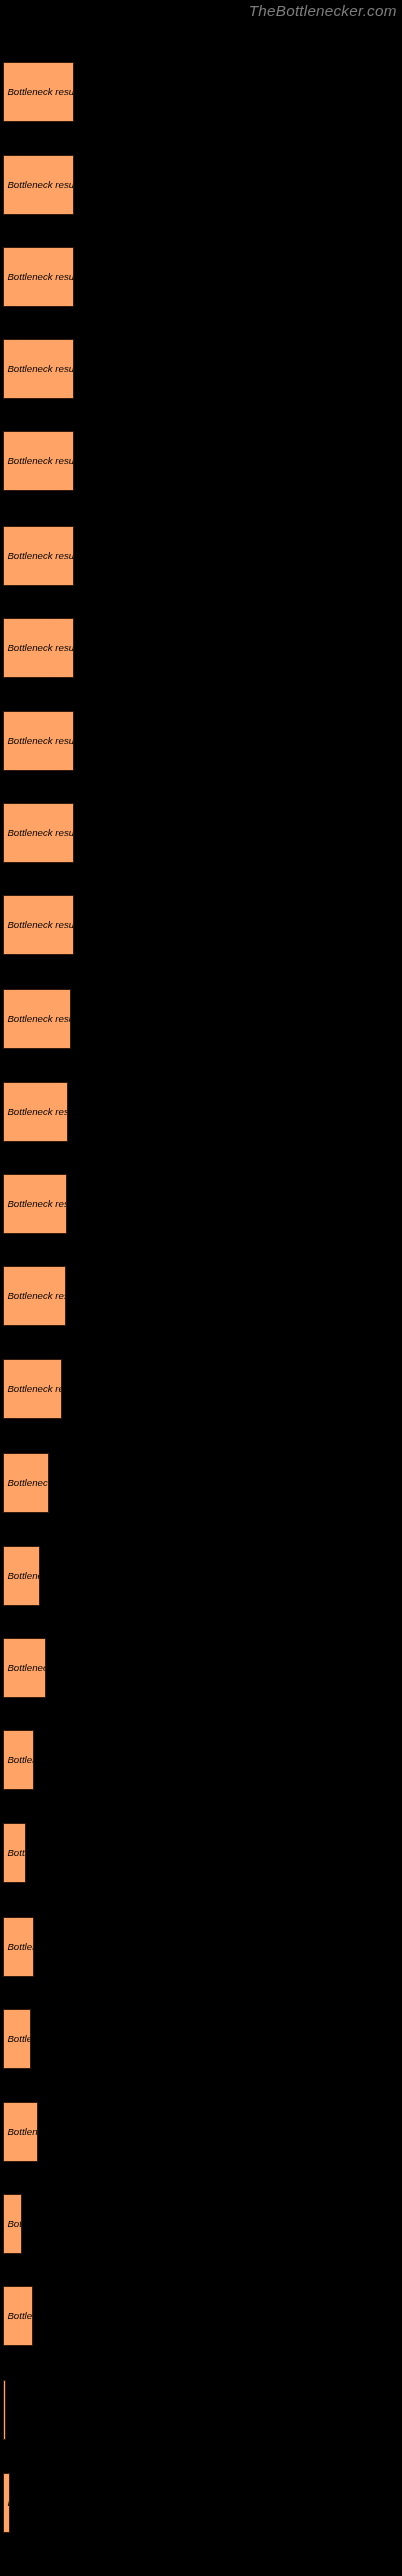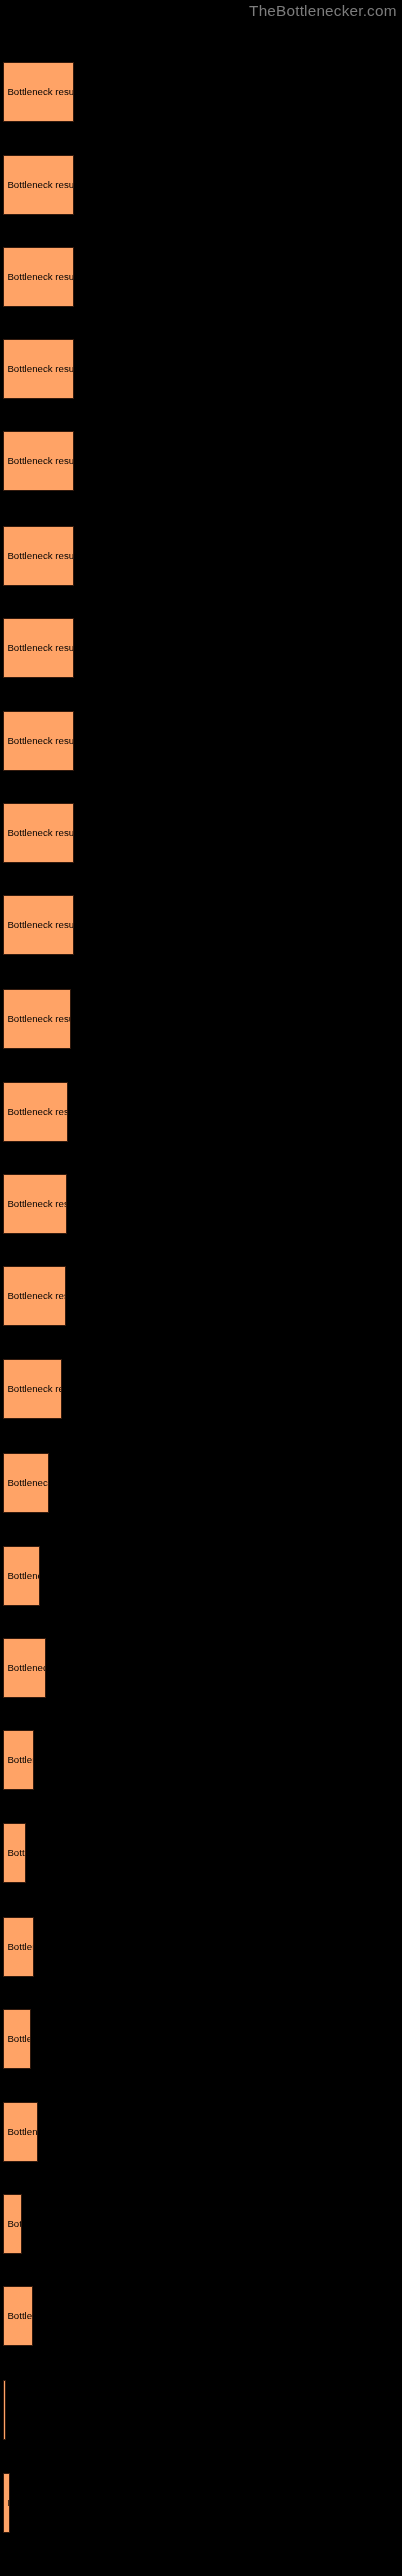--- a/index.html
+++ b/index.html
@@ -14,20 +14,21 @@
     position: relative;
     overflow: hidden;
     font-family: "Liberation Sans", sans-serif;
   }
   #chart-root {
     position: absolute;
     left: 0; top: 0;
     width: 403px;
     height: 2232px;
     background: #000000;
+    font-style: italic;
   }
   #site-title {
     position: absolute;
     right: 6.4px;
     top: 0.8px;
     color: #7d7d7d;
     font-family: "Liberation Sans", sans-serif;
     font-size: 15.3px;
     line-height: 19.3px;
     letter-spacing: 0.2px;

